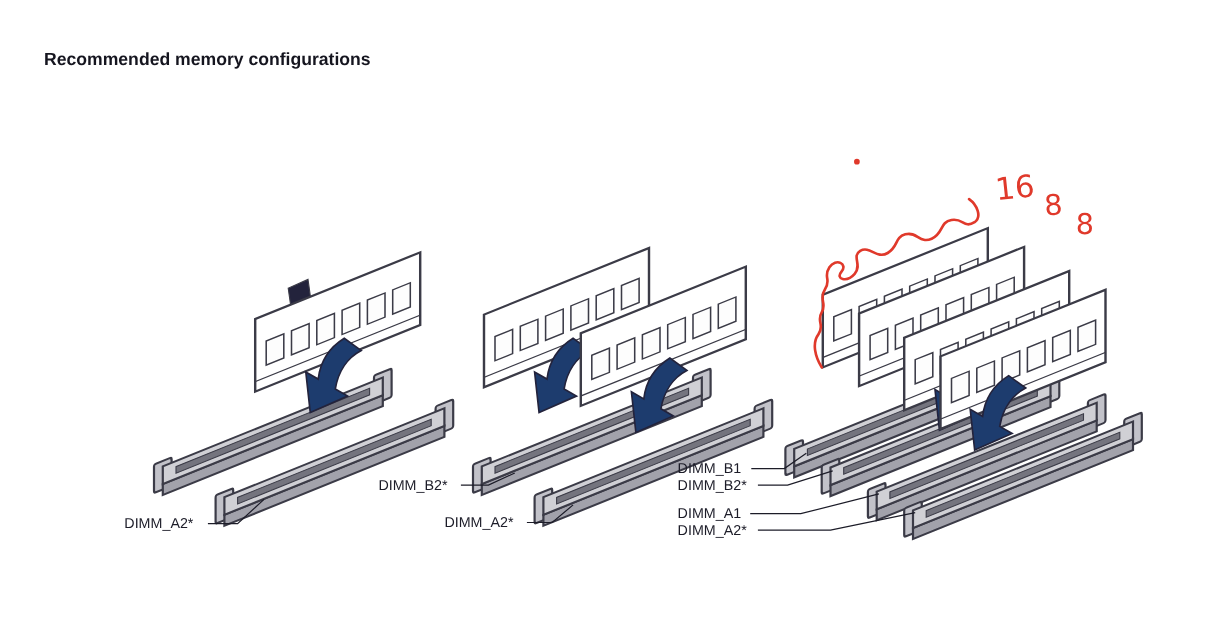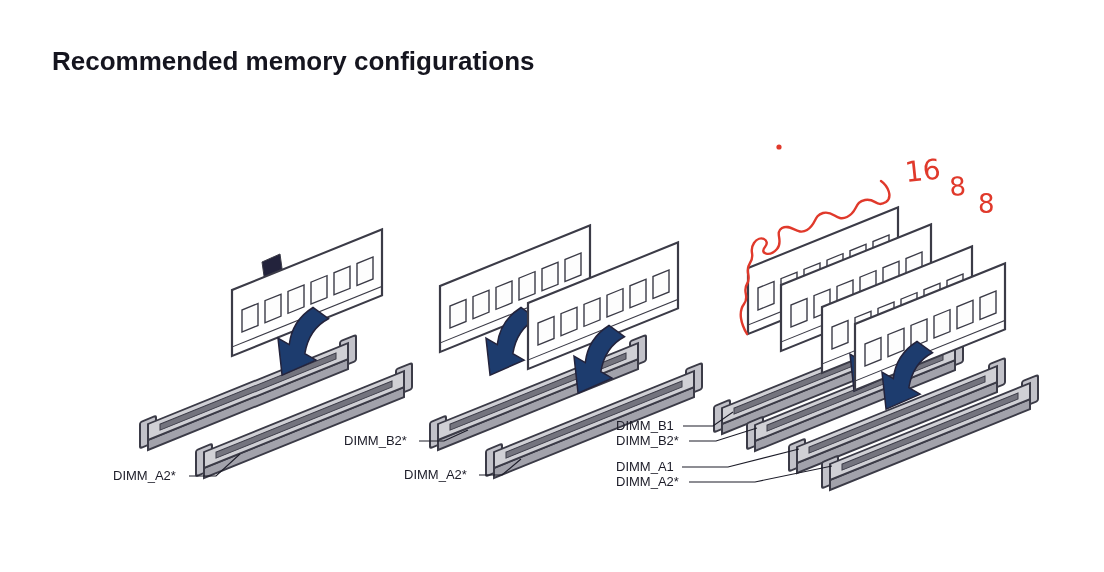--- a/index.html
+++ b/index.html
@@ -4,22 +4,22 @@
 <style>
   * { margin:0; padding:0; box-sizing:border-box; }
   html,body { background:#ffffff; }
   body {
     width:1104px; height:572px;
     font-family:"Liberation Sans", sans-serif;
     position:relative; overflow:hidden;
   }
   .page { position:relative; width:1104px; height:572px; background:#ffffff; }
   .page-title {
-    position:absolute; left:52px; top:46px;
-    font-size:26px; font-weight:bold; color:#15151f;
+    position:absolute; left:40px; top:46px;
+    font-size:16px; font-weight:bold; color:#15151f;
     font-family:"Liberation Sans", sans-serif;
     white-space:nowrap;
   }
   .scene { position:absolute; left:0; top:0; }
 
   .slot-top   { fill:#d0d0d5; stroke:#3b3b47; stroke-width:2; }
   .slot-front { fill:#a2a2ab; stroke:#3b3b47; stroke-width:2; }
   .slot-groove{ fill:#74747e; stroke:#3b3b47; stroke-width:1; }
   .slot-tab   { fill:#c2c2c9; stroke:#3b3b47; stroke-width:2; }
 

